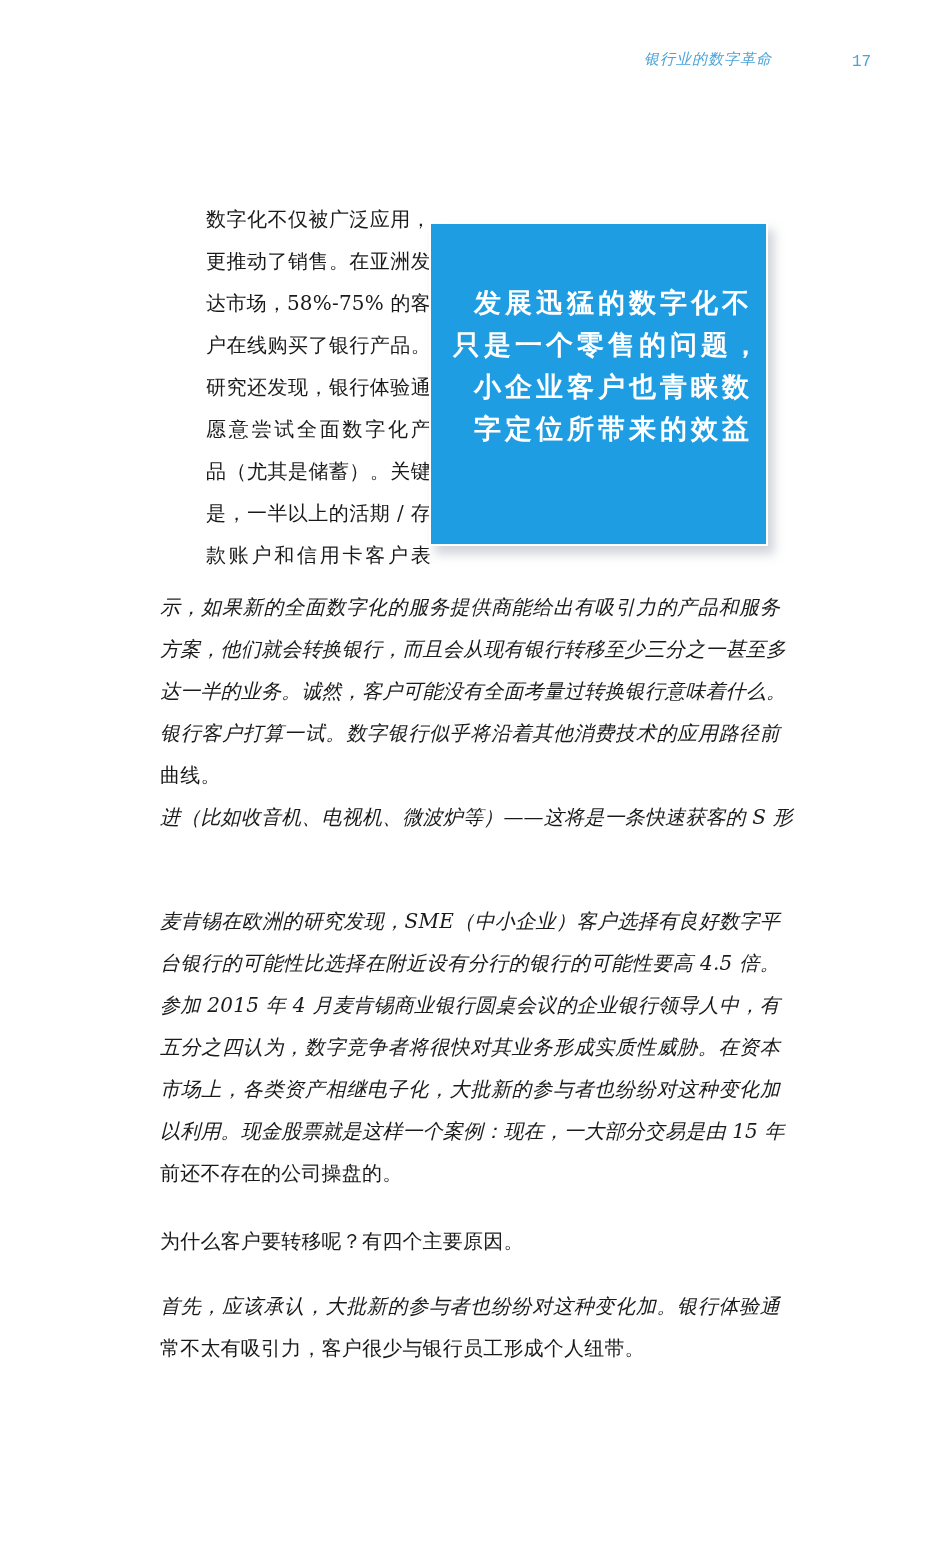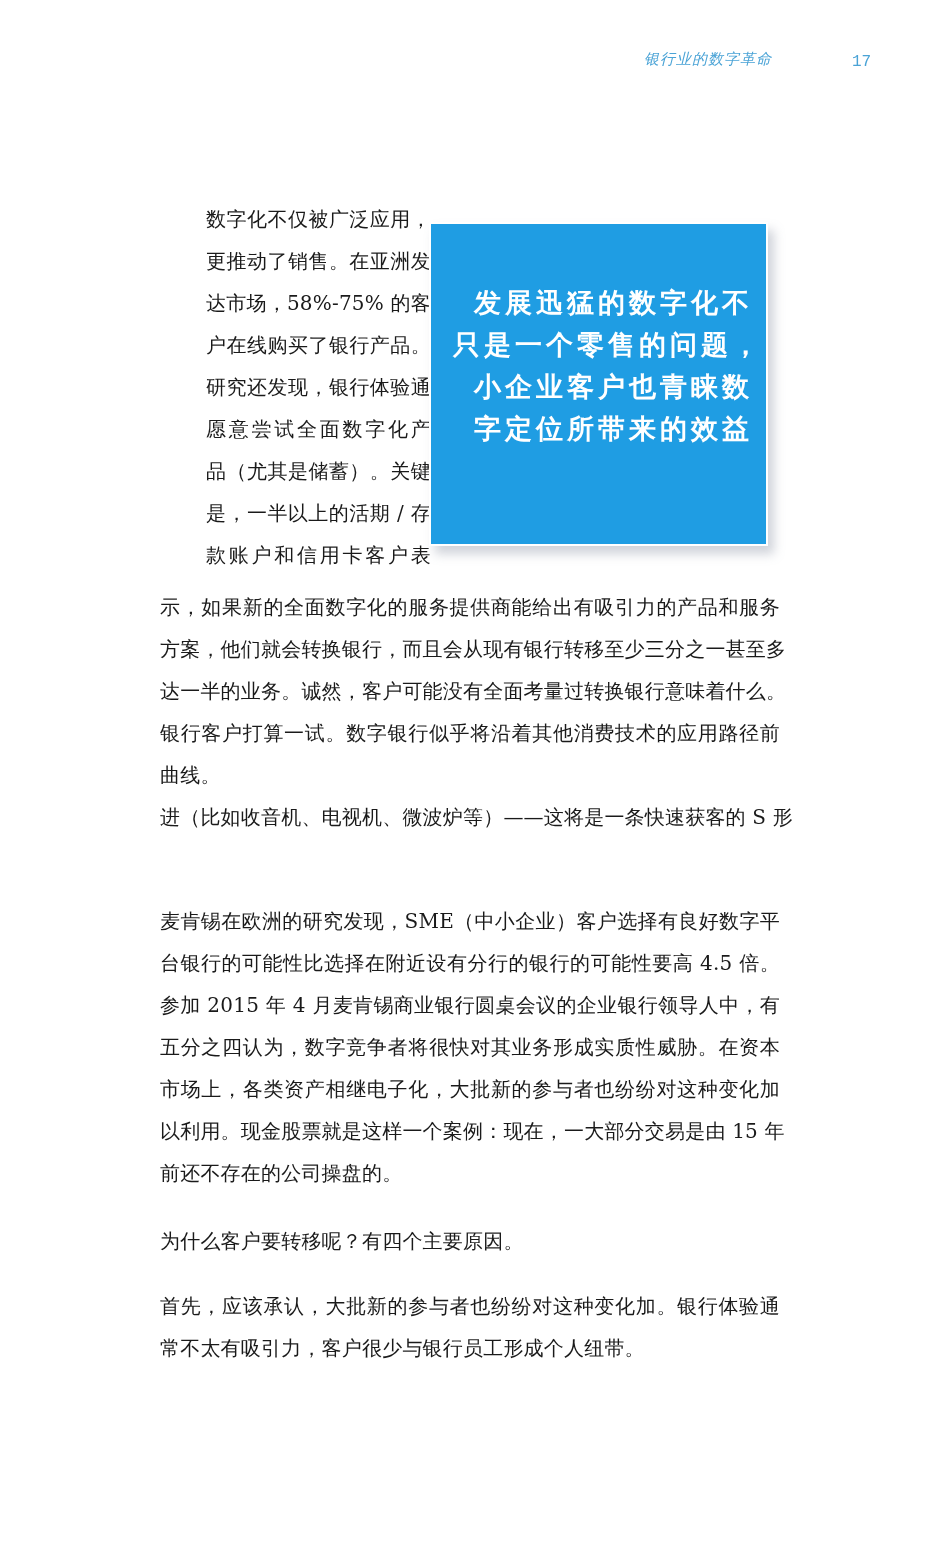--- a/index.html
+++ b/index.html
@@ -16,21 +16,21 @@
   .narrow-col .line { text-align: justify; text-align-last: justify; }
   .pullquote { position: absolute; left: 429px; top: 222px; width: 339px; height: 324px;
                background: #1f9de3; border: 2px solid #ffffff; box-sizing: border-box;
                box-shadow: 6px 8px 10px rgba(120,130,150,0.35); text-align: right; }
   .pullquote-text { position: absolute; left: 22px; top: 58px; width: 300px; color: #ffffff;
                     font-size: 27px; line-height: 42px; font-weight: bold; letter-spacing: 4px;
                     font-family: "DejaVu Sans", sans-serif; }
   .pullquote-text div { white-space: nowrap; }
 
   .full-col { position: absolute; left: 160px; width: 620px; }
-  .full-col .line.j { text-align: justify; text-align-last: justify; }
+  .full-col .line.j { text-align: justify; text-align-last: justify; font-style: italic; }
   #block1 { top: 586px; }
   #block2 { top: 900px; }
   #block3 { top: 1220px; }
   #block4 { top: 1285px; }
 </style>
 </head>
 <body>
 
 <div class="page-header">
   <span class="running-title">银行业的数字革命</span>

